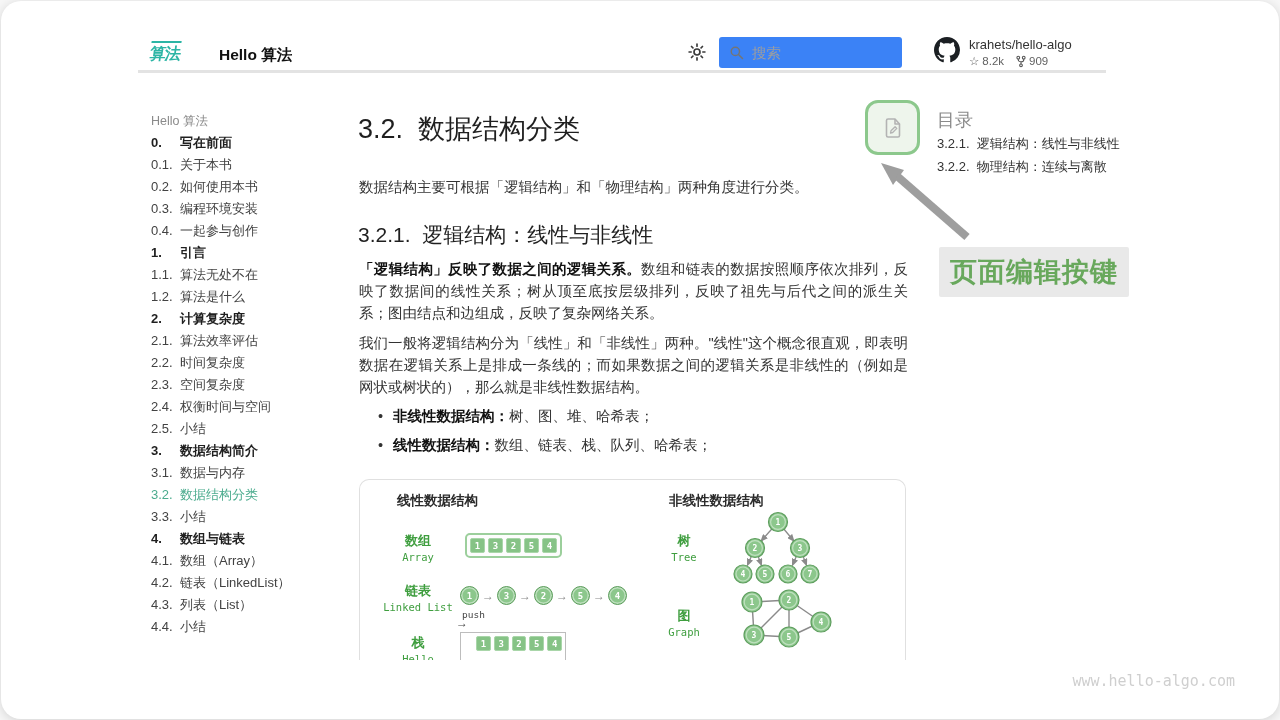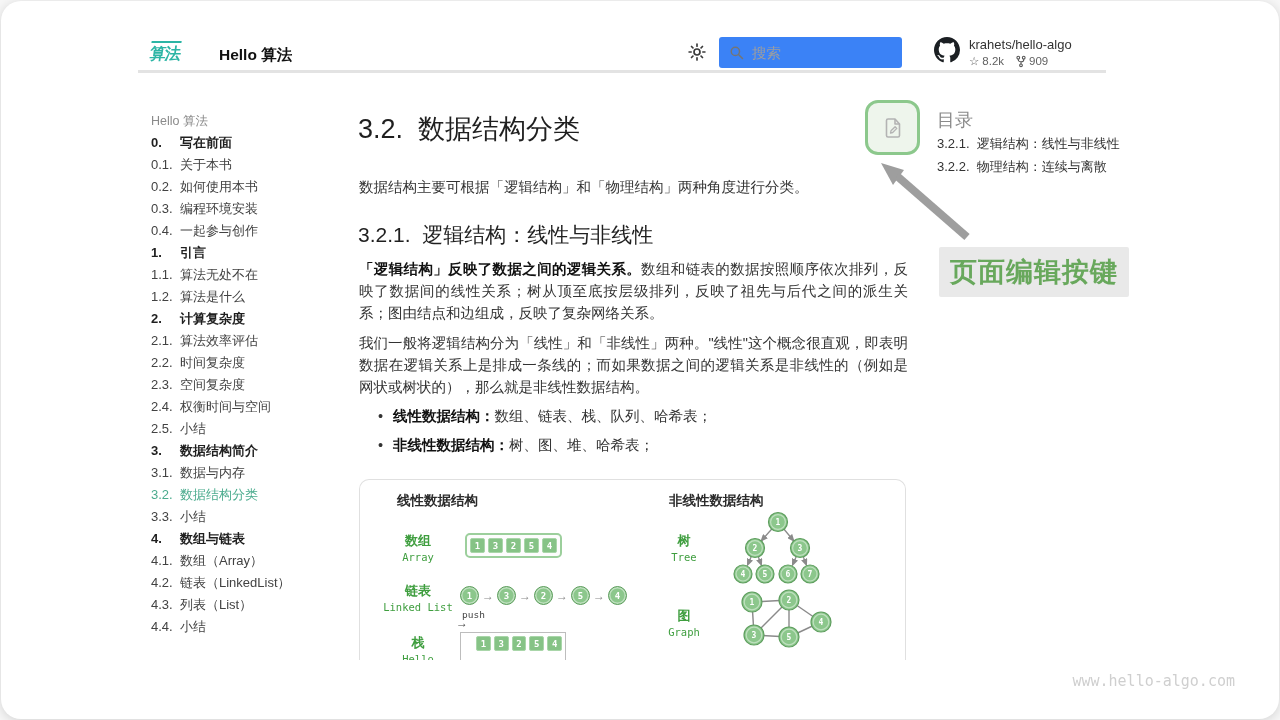--- a/index.html
+++ b/index.html
@@ -166,22 +166,22 @@
   </nav>
 
   <h1 class="h1">3.2.&nbsp; 数据结构分类</h1>
   <p class="p-intro">数据结构主要可根据「逻辑结构」和「物理结构」两种角度进行分类。</p>
   <h2 class="h2">3.2.1.&nbsp; 逻辑结构：线性与非线性</h2>
 
   <p class="para p1"><span class="lead">「逻辑结构」反映了数据之间的逻辑关系。</span><span>数组和链表的数据按照顺序依次排列，反映了数据间的线性关系；树从顶至底按层级排列，反映了祖先与后代之间的派生关系；图由结点和边组成，反映了复杂网络关系。</span></p>
   <p class="para p2">我们一般将逻辑结构分为「线性」和「非线性」两种。"线性"这个概念很直观，即表明数据在逻辑关系上是排成一条线的；而如果数据之间的逻辑关系是非线性的（例如是网状或树状的），那么就是非线性数据结构。</p>
 
   <ul class="bullets">
+    <li><span class="lead">非线性数据结构：</span><span>树、图、堆、哈希表；</span></li>
     <li><span class="lead">线性数据结构：</span><span>数组、链表、栈、队列、哈希表；</span></li>
-    <li><span class="lead">非线性数据结构：</span><span>树、图、堆、哈希表；</span></li>
   </ul>
 
   <div class="figure">
     <div class="fig-title" style="left:37px; top:12px;">线性数据结构</div>
     <div class="fig-title" style="left:309px; top:12px;">非线性数据结构</div>
 
     <div class="dlabel" style="left:22px; top:54px;">
       <div class="dzh">数组</div>
       <div class="den">Array</div>
     </div>

